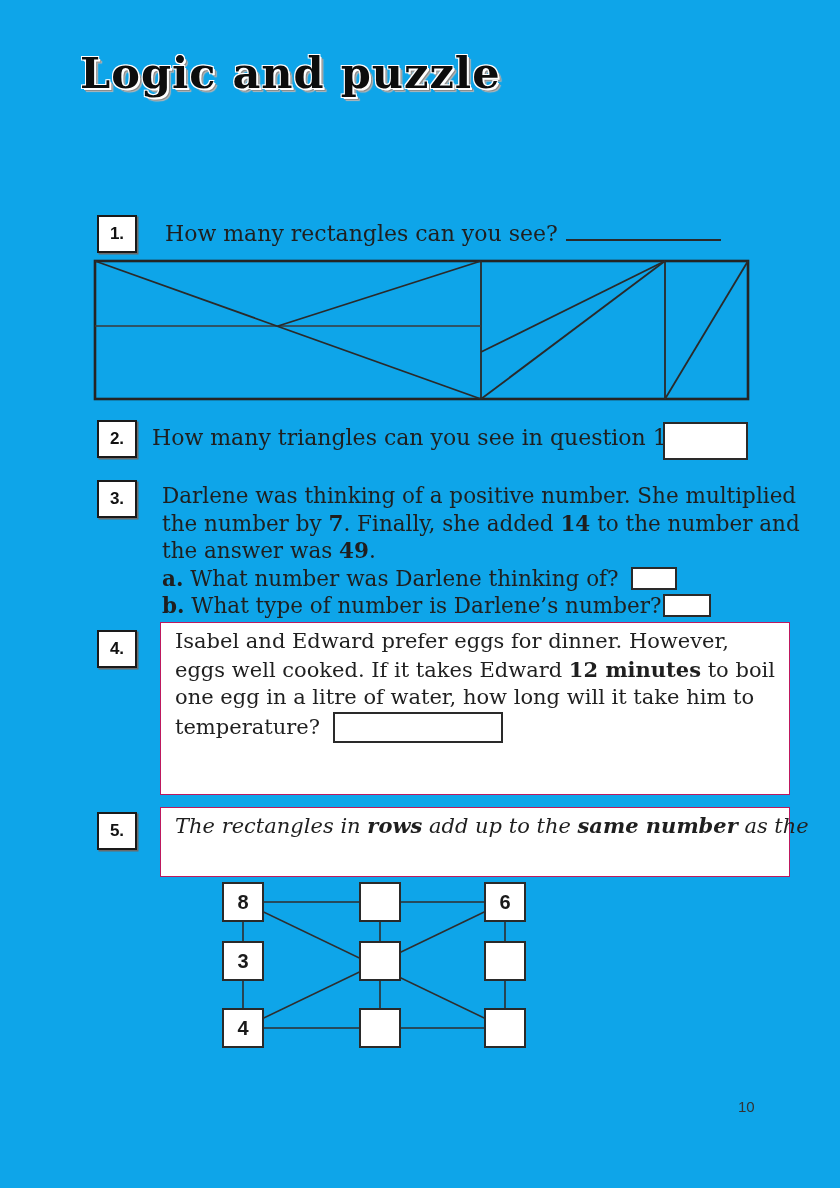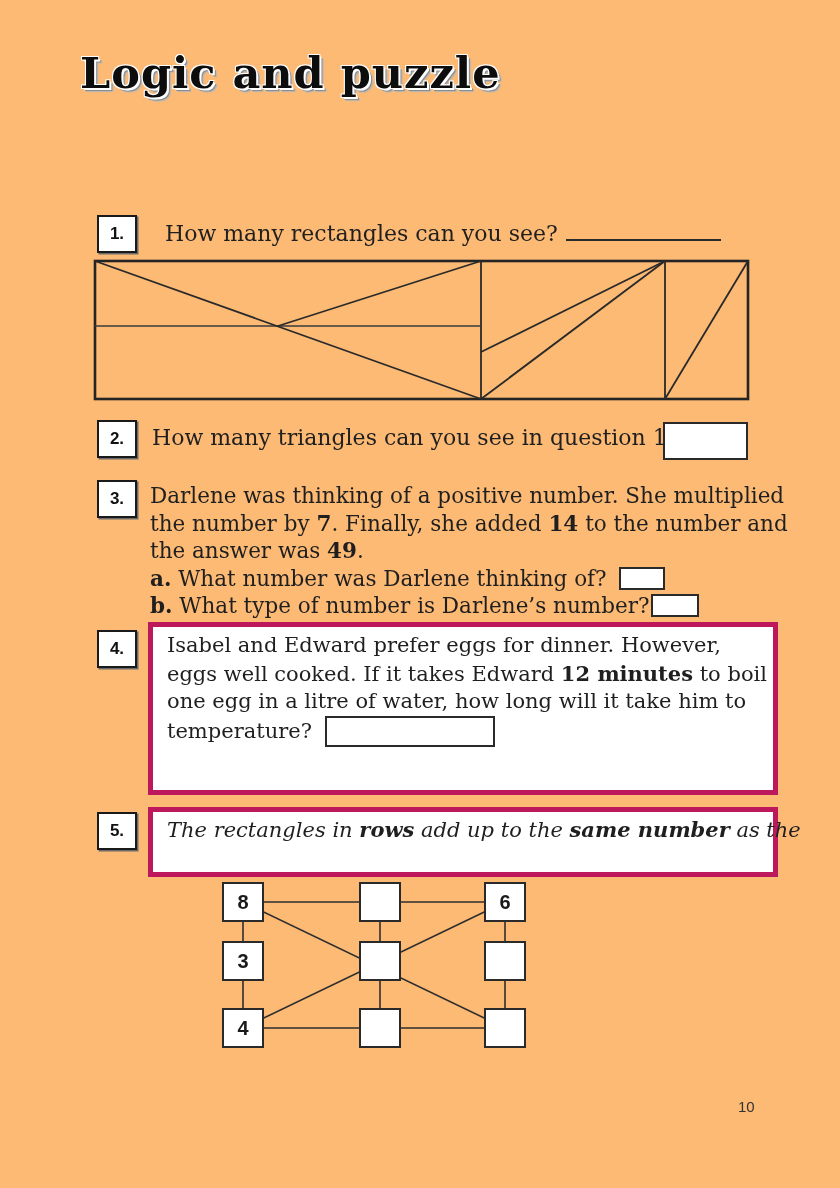--- a/index.html
+++ b/index.html
@@ -2,21 +2,21 @@
 <html><head>
 <meta charset="utf-8">
 <style>
   * { margin: 0; padding: 0; box-sizing: border-box; }
   html, body { background: #ffffff; }
   body { font-family: "DejaVu Serif", serif; color: #1f1f1f; }
   .page {
     position: relative;
     width: 840px;
     height: 1188px;
-    background: #fdba74;
+    background: #0ea5e9;
     overflow: hidden;
   }
   .abs { position: absolute; }
 
   .title {
     left: 80px; top: 48px;
     font-family: "DejaVu Serif", serif;
     font-weight: bold;
     font-size: 43px;
     letter-spacing: 1px;
@@ -46,27 +46,27 @@
     border-bottom: 2.5px solid #2a2a2a;
     margin-left: 8px;
     vertical-align: baseline;
   }
 
   .answer-box {
     background: #ffffff;
     border: 2px solid #2a2a2a;
   }
 
-  .parablock { font-size: 21px; line-height: 27.5px; color: #1f1f1f; }
+  .parablock { font-size: 21px; line-height: 27.5px; color: #1f1f1f; margin-left: 12px; }
   .parablock .line { white-space: nowrap; }
   .b { font-weight: bold; }
 
   .frame {
     background: #ffffff;
-    border: 5px solid #be185d;
+    border: 1px solid #be185d;
     padding: 5px 0 0 14px;
   }
 
   .inline-box {
     display: inline-block;
     background: #ffffff;
     border: 2px solid #2a2a2a;
     vertical-align: -4px;
   }
 

